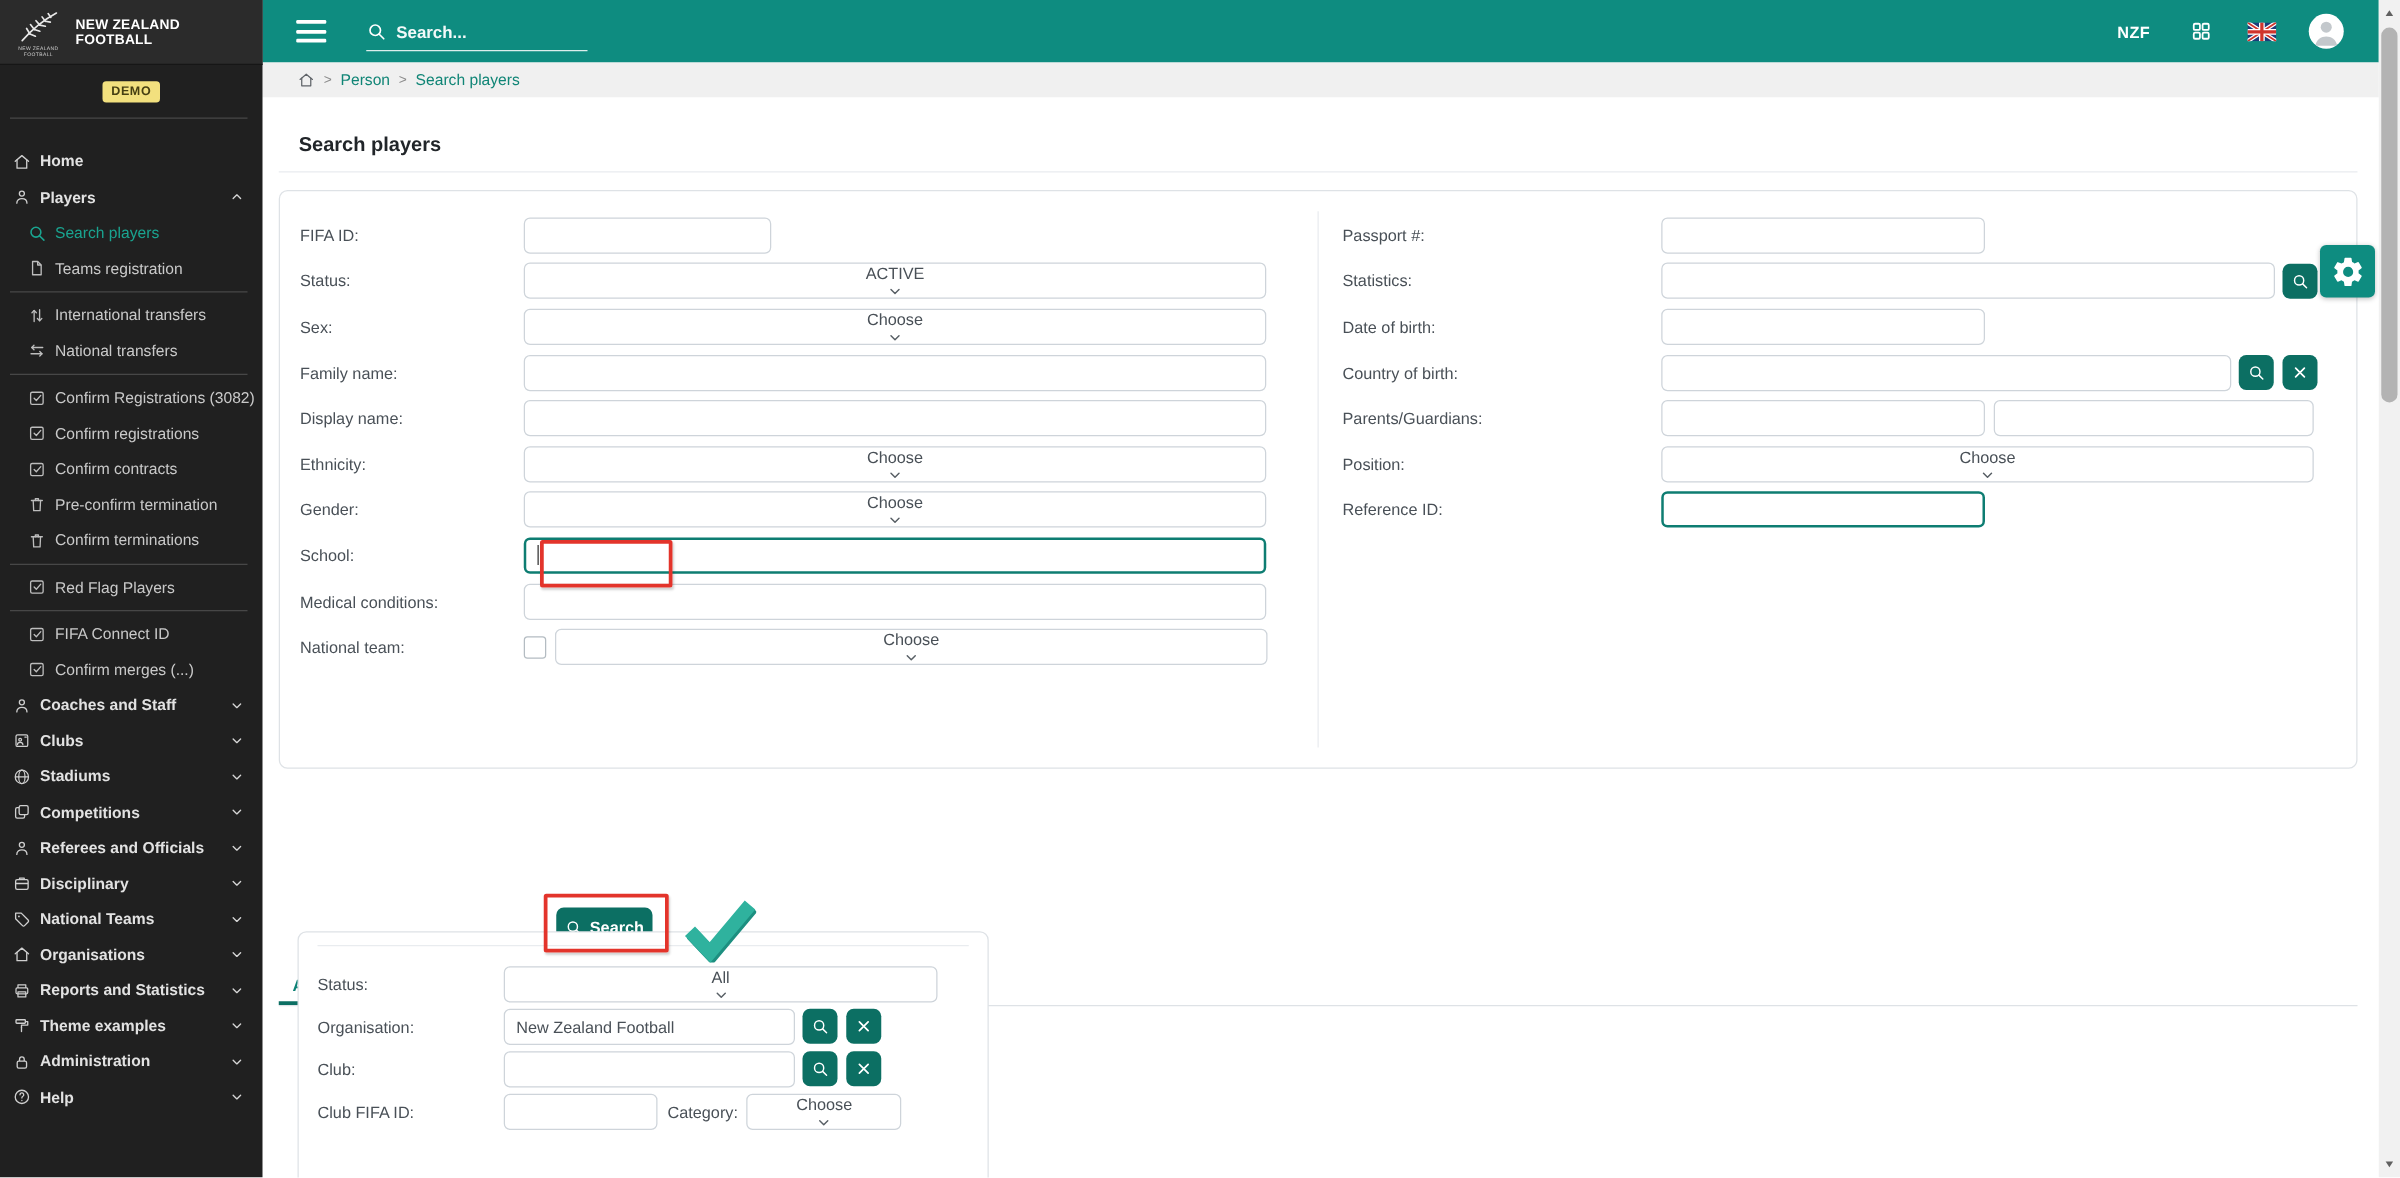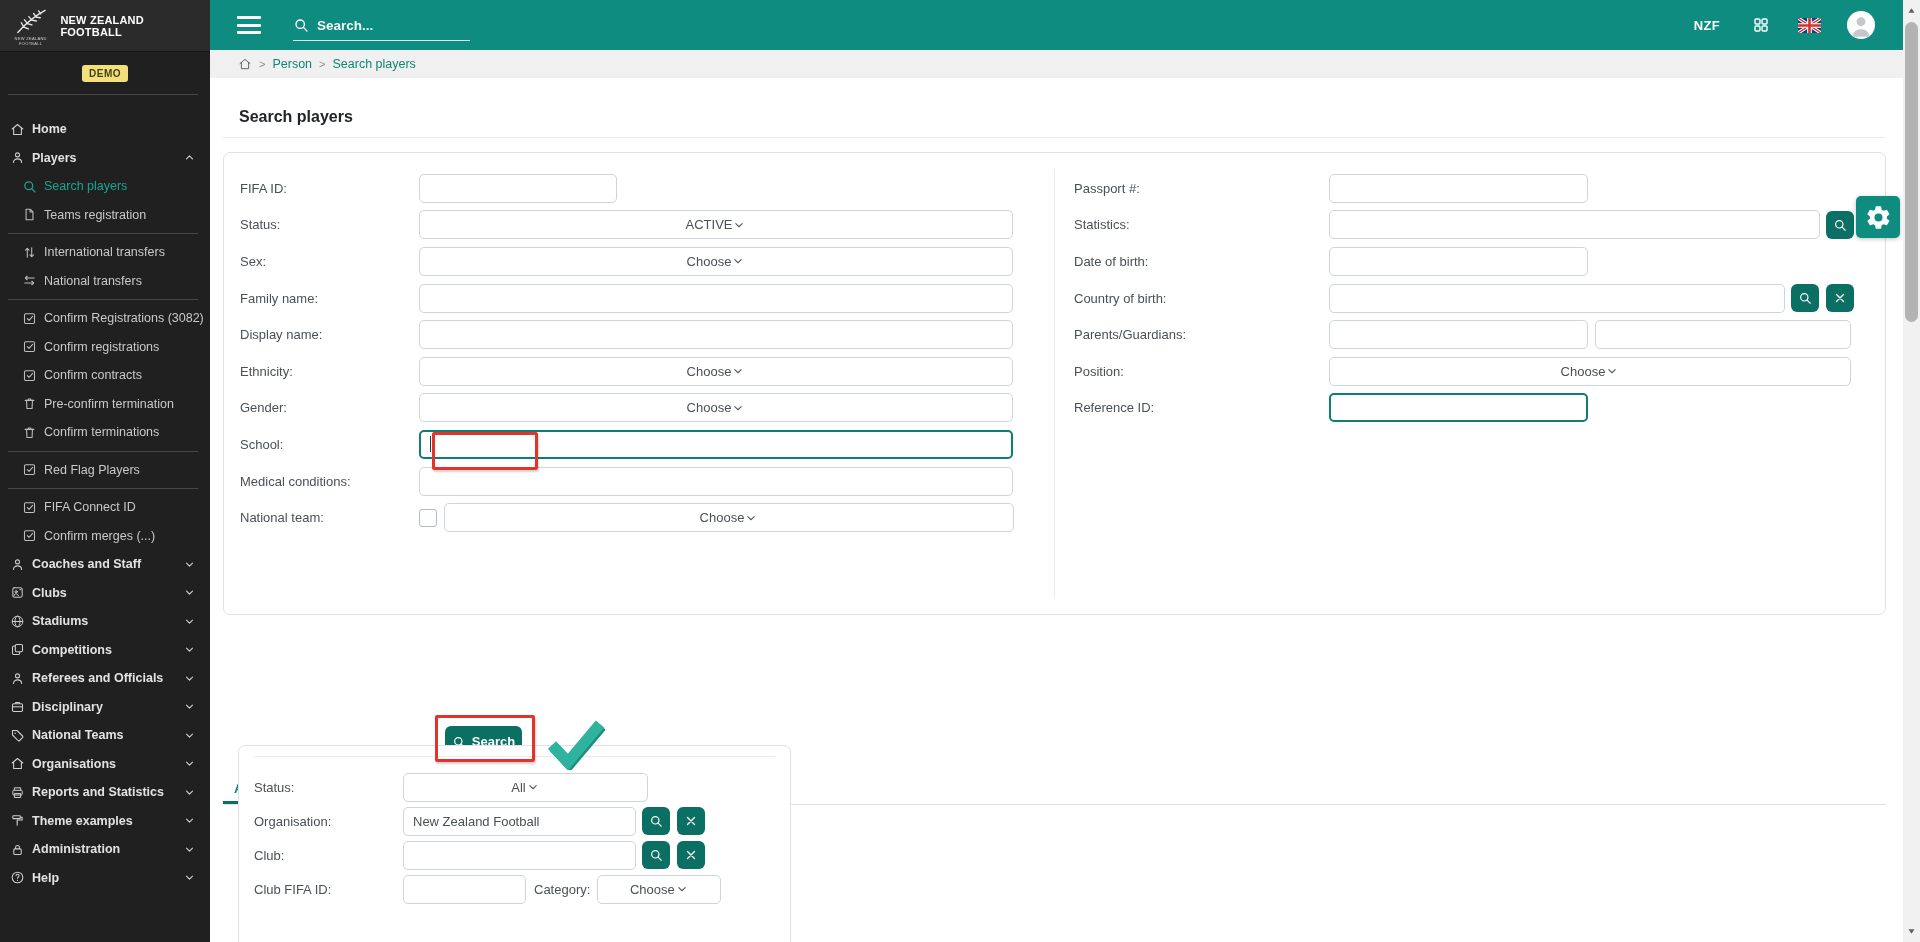--- a/index.html
+++ b/index.html
@@ -66,21 +66,21 @@
   .col { position:absolute; top:17px; }
   .col.L { left:0; width:830px; }
   .col.R { left:850px; width:813px; }
   .form-row { display:flex; align-items:center; height:36.6px; }
   .lbl { font-size:13px; color:#495057; }
   .L .lbl { width:195px; padding-left:16px; }
   .R .lbl { width:255px; }
   .fld { height:29px; border:1px solid #CED4DA; border-radius:5px; background:#fff;
          display:flex; align-items:center; padding:0 9px; font-size:13px; color:#495057; position:relative; }
   .fld.focused { border:2px solid #0E7D72; }
-  .fld.select { justify-content:center; cursor:pointer; }
+  .fld.select { justify-content:space-between; cursor:pointer;flex-direction:column; }
   .fld.select .chev { width:14px; height:14px; color:#596066; }
   .caret { width:1px; height:16px; background:#333; margin-right:2px; }
   .checkbox { width:18px; height:18px; border:1px solid #B4BCC2; border-radius:3px; background:#fff;
               margin-right:7px; flex:none; cursor:pointer; }
   .btn-sq { width:28px; height:28px; border-radius:6px; background:#0C6F63; color:#fff; flex:none;
             display:flex; align-items:center; justify-content:center; margin-left:6px; cursor:pointer; }
   .btn-sq .ic { width:14px; height:14px; }
   .gap2 { margin-left:7px; }
   .L .w-narrow{width:198px} .L .w-wide{width:594px} .L .w-nt{width:570px}
   .R .w-narrow{width:259px} .R .w-nationality{width:491px} .R .w-country{width:456px}
@@ -98,21 +98,21 @@
   .tab.active { color:#0E8276; border-bottom-color:#0C6F63; }
   .tab.muted { color:#9AA1A8; }
 
   .reg-card { position:absolute; left:28px; top:667px; width:553px; height:240px;
               border:1px solid #DEE2E6; border-radius:7px; background:#fff; }
   .reg-title { padding:18px 15px 0; font-size:15px; font-weight:bold; color:#212529; }
   .reg-hr { height:1px; background:#E9ECEF; margin:10px 15px 0; }
   .reg-fields { margin-top:13px; }
   .G .form-row { height:34px; }
   .G .lbl { width:164px; padding-left:15px; }
-  .G .w-select{width:245px} .G .w-input{width:233px} .G .w-small{width:123px} .G .w-cat{width:124px}
+  .G .w-select{width:347px} .G .w-input{width:233px} .G .w-small{width:123px} .G .w-cat{width:124px}
   .inline-lbl { font-size:13px; color:#495057; margin:0 7px 0 8px; }
 
   
   .gear-fab { position:absolute; left:1856px; top:196px; width:44px; height:42px; background:#0E8C80;
               border-radius:5px; display:flex; align-items:center; justify-content:center; cursor:pointer;
               box-shadow:0 1px 4px rgba(0,0,0,.25); z-index:9; }
   .gear-fab .ic { width:27px; height:27px; color:#fff; }
   .scrollbar { position:absolute; right:0; top:0; width:17px; height:942px; background:#F1F1F1; z-index:10; }
   .sb-arrow { position:absolute; left:0; width:17px; height:17px; display:flex; align-items:center;
               justify-content:center; color:#606060; cursor:pointer; }

